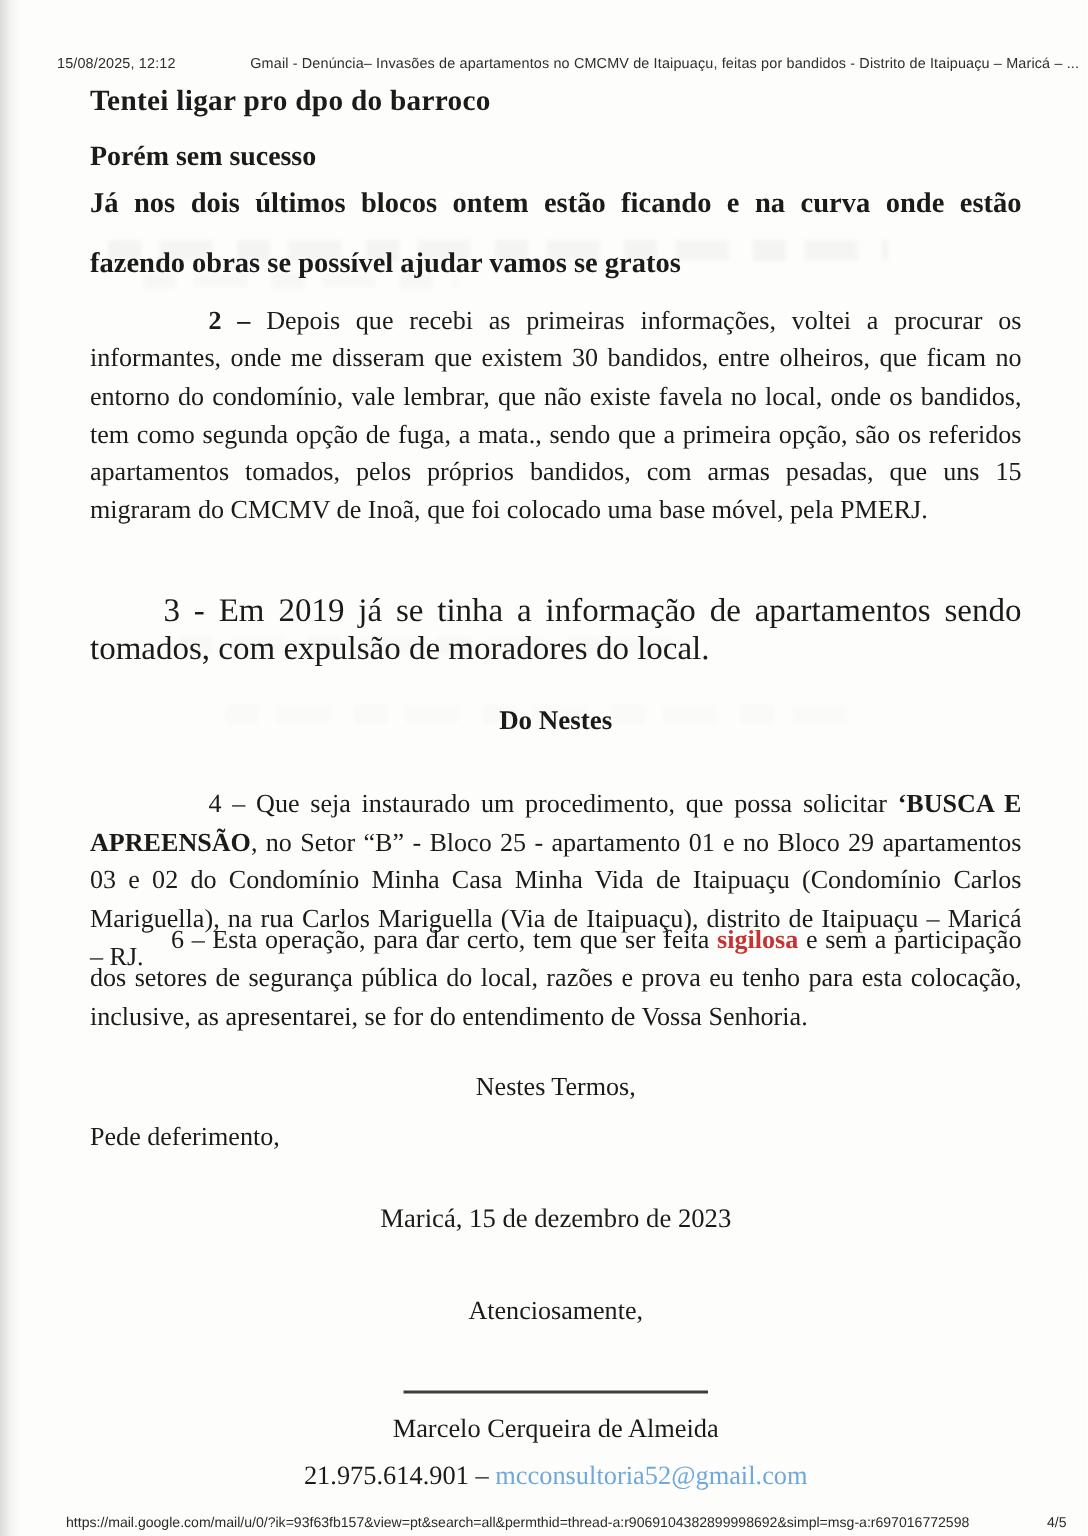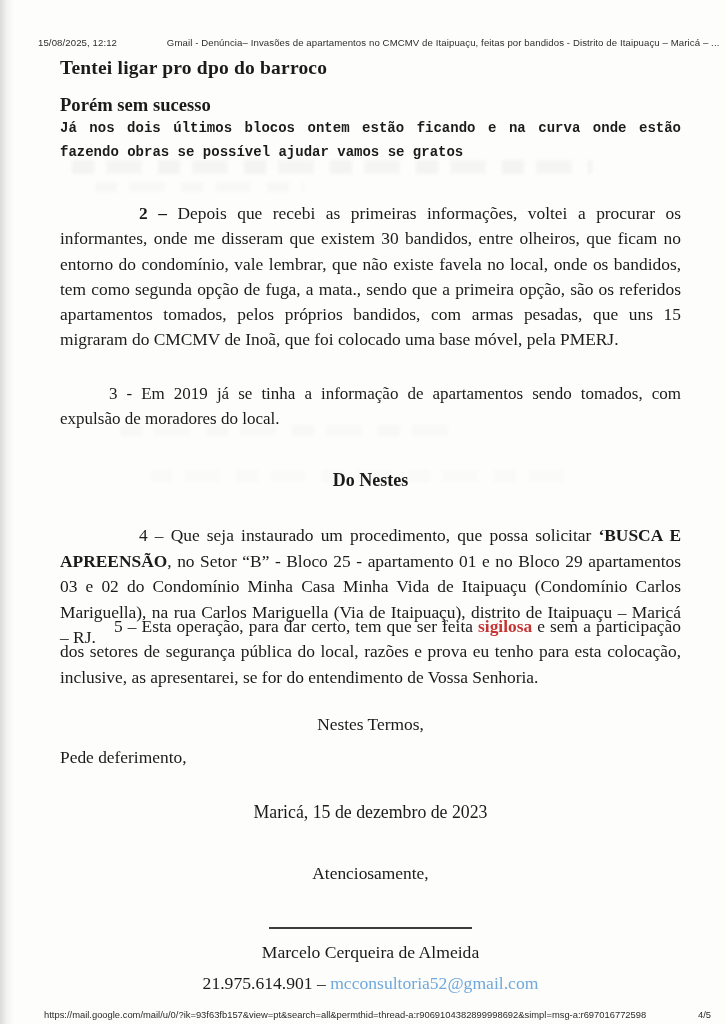--- a/index.html
+++ b/index.html
@@ -48,26 +48,26 @@
   .print-header .ttl { display: inline-block; margin-left: 47px; }
 
   .doc {
     position: absolute; left: 60px; width: 621px;
     font-size: 17.4px; line-height: 25.3px;
   }
   .block { position: absolute; left: 0; right: 0; margin: 0; }
 
   .b-intro1 { top: 55px;  font-size: 19.5px; font-weight: bold; letter-spacing: 0.2px; }
   .b-intro2 { top: 92px;  font-size: 18.6px; font-weight: bold; }
-  .b-intro3 { top: 116px; font-size: 14px; font-weight: bold; line-height: 24px; text-align: justify; font-family: Liberation Mono, monospace; }
+  .b-intro3 { top: 116px; font-size: 19px; font-weight: bold; line-height: 40px; text-align: justify; }
 
   .b-p2 { top: 201px; text-align: justify; text-indent: 79px; }
   .b-p2 .lead { font-weight: bold; }
 
-  .b-p3 { top: 382px; font-size: 17px; line-height: 24.5px; text-align: justify; text-indent: 49px; }
+  .b-p3 { top: 395px; font-size: 22px; line-height: 24.5px; text-align: justify; text-indent: 49px; }
 
   .b-heading { top: 468px; text-align: center; font-weight: bold; font-size: 18px; }
 
   .b-p4 { top: 523px; text-align: justify; text-indent: 79px; line-height: 25.5px; }
   .b-p4 .bold { font-weight: bold; }
 
   .b-p5 { top: 614px; text-align: justify; text-indent: 54px; line-height: 25.3px; }
   .b-p5 .red { color: var(--accent-red, #c63333); font-weight: bold; }
 
   .b-terms   { top: 712px; text-align: center; }
@@ -113,21 +113,21 @@
     <p class="block b-intro3">Já nos dois últimos blocos ontem estão ficando e na curva onde estão fazendo obras se possível ajudar vamos se gratos</p>
 
     <p class="block b-p2"><span class="lead">2 – </span><span>Depois que recebi as primeiras informações, voltei a procurar os informantes, onde me disseram que existem 30 bandidos, entre olheiros, que ficam no entorno do condomínio, vale lembrar, que não existe favela no local, onde os bandidos, tem como segunda opção de fuga, a mata., sendo que a primeira opção, são os referidos apartamentos tomados, pelos próprios bandidos, com armas pesadas, que uns 15 migraram do CMCMV de Inoã, que foi colocado uma base móvel, pela PMERJ.</span></p>
 
     <p class="block b-p3">3 - Em 2019 já se tinha a informação de apartamentos sendo tomados, com expulsão de moradores do local.</p>
 
     <p class="block b-heading">Do Nestes</p>
 
     <p class="block b-p4"><span>4 – Que seja instaurado um procedimento, que possa solicitar </span><span class="bold">‘BUSCA E APREENSÃO</span><span>, no Setor “B” - Bloco 25 - apartamento 01 e no Bloco 29 apartamentos 03 e 02 do Condomínio Minha Casa Minha Vida de Itaipuaçu (Condomínio Carlos Mariguella), na rua Carlos Mariguella (Via de Itaipuaçu), distrito de Itaipuaçu – Maricá – RJ.</span></p>
 
-    <p class="block b-p5"><span>5 – Esta operação, para dar certo, tem que ser feita </span><span class="red">sigilosa</span><span> e sem a participação dos setores de segurança pública do local, razões e prova eu tenho para esta colocação, inclusive, as apresentarei, se for do entendimento de Vossa Senhoria.</span></p>
+    <p class="block b-p5"><span>6 – Esta operação, para dar certo, tem que ser feita </span><span class="red">sigilosa</span><span> e sem a participação dos setores de segurança pública do local, razões e prova eu tenho para esta colocação, inclusive, as apresentarei, se for do entendimento de Vossa Senhoria.</span></p>
 
     <p class="block b-terms">Nestes Termos,</p>
     <p class="block b-defer">Pede deferimento,</p>
     <p class="block b-date">Maricá, 15 de dezembro de 2023</p>
     <p class="block b-regards">Atenciosamente,</p>
 
     <div class="sig-line"></div>
     <p class="block b-name">Marcelo Cerqueira de Almeida</p>
 
     <p class="block b-contact"><span>21.975.614.901</span><span> – </span><span class="email">mcconsultoria52@gmail.com</span></p>

